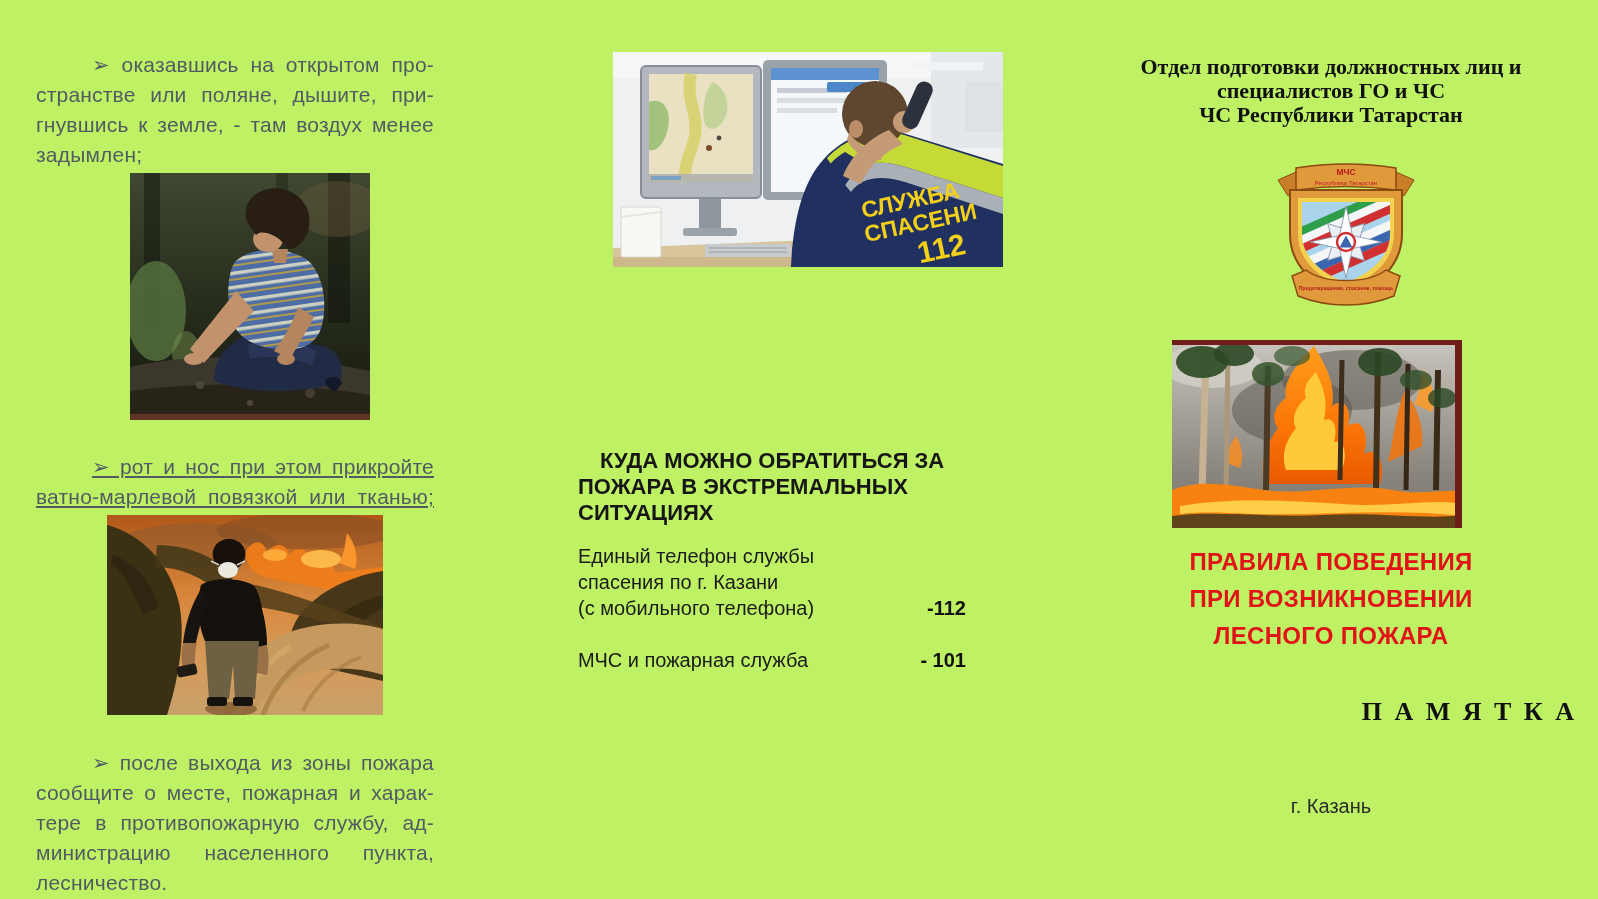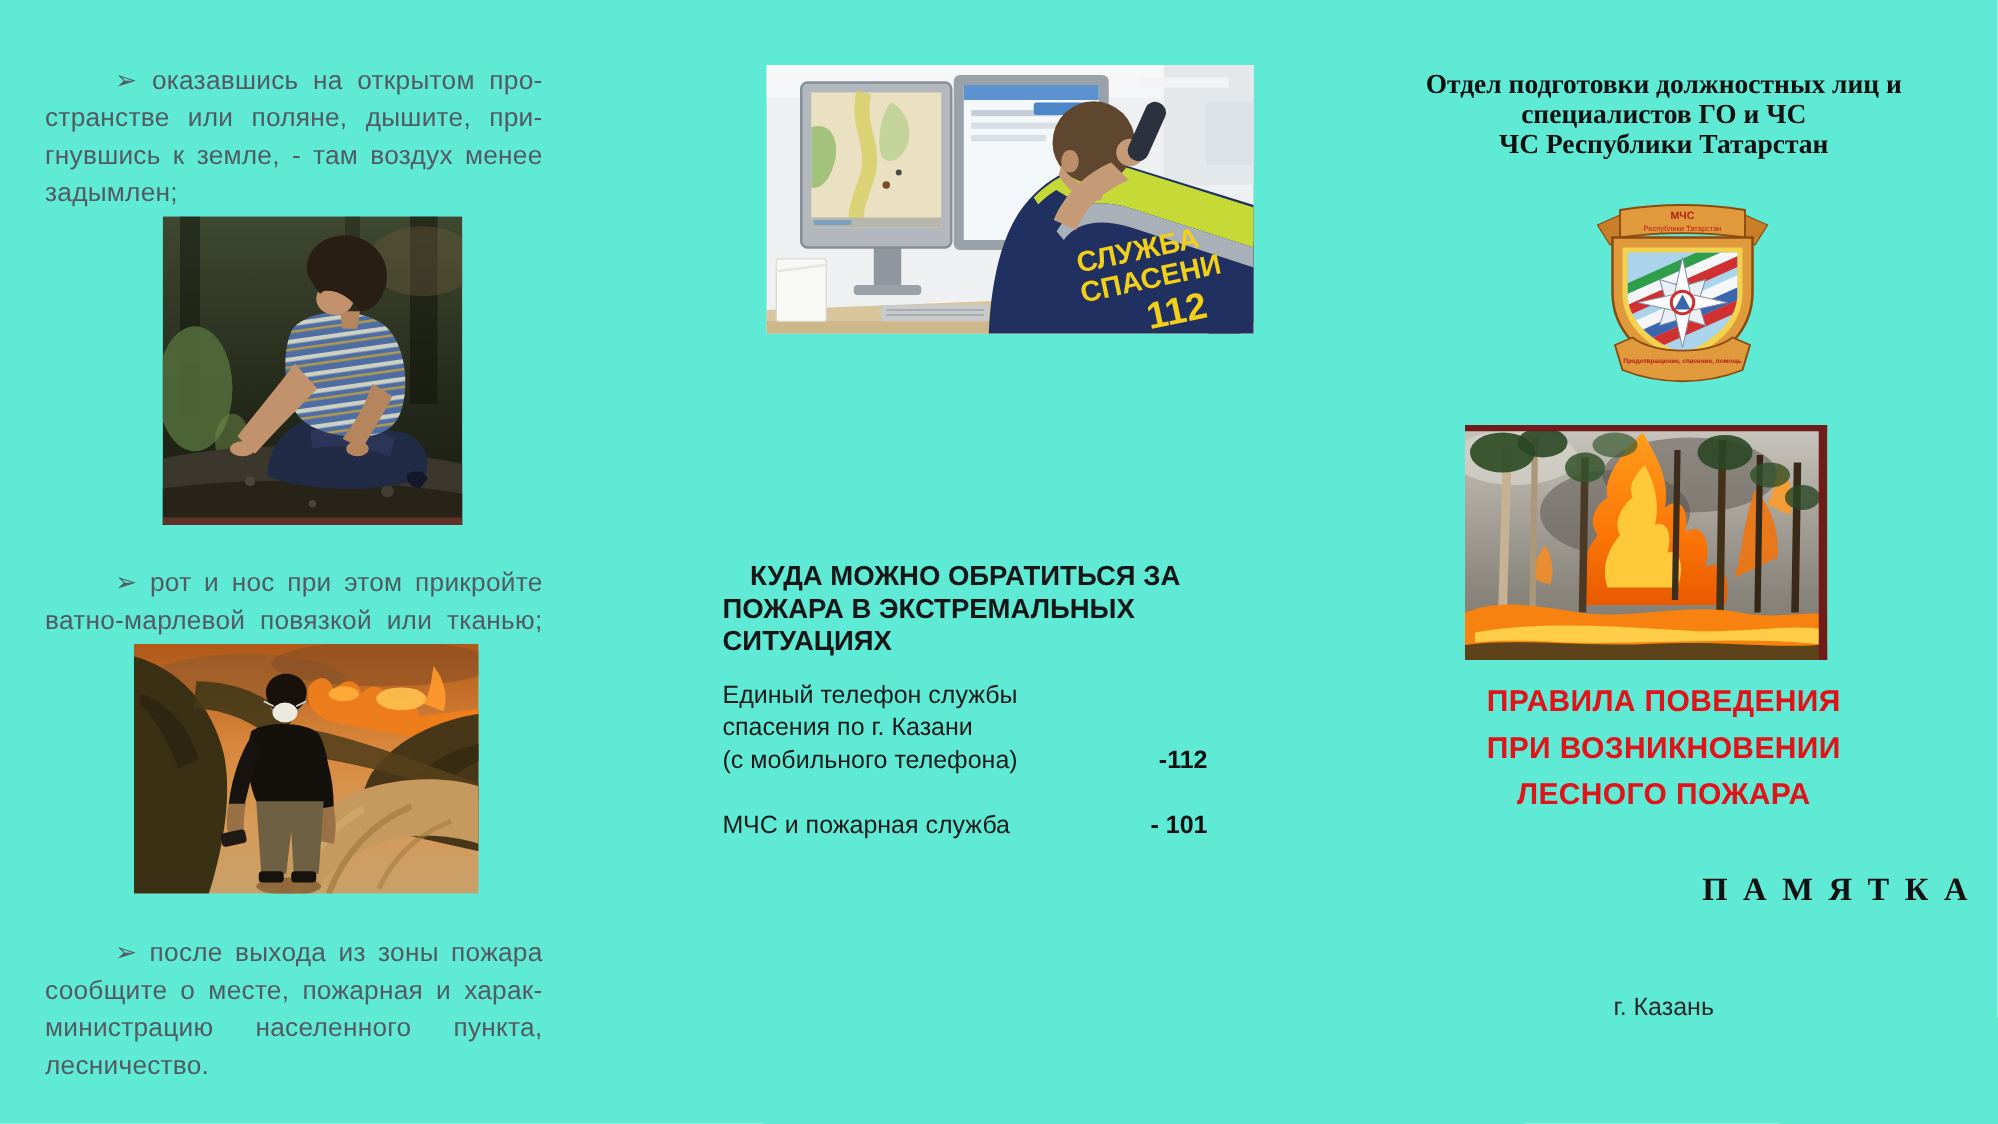--- a/index.html
+++ b/index.html
@@ -1,22 +1,22 @@
 <!DOCTYPE html>
 <html><head>
 <meta charset="utf-8">
 <style>
   html,body{margin:0;padding:0;}
-  .page{position:relative;width:1598px;height:899px;background:#5eead4;overflow:hidden;
+  .page{position:relative;width:1598px;height:899px;background:#bef264;overflow:hidden;
         font-family:"Liberation Sans",sans-serif;}
 
   
   .para{position:absolute;width:398px;color:#525b64;font-size:21px;line-height:30px;letter-spacing:0.2px;}
   .para .line.j{text-align:justify;text-align-last:justify;}
-  .para.justify-all .line{text-align:justify;text-align-last:justify;}
+  .para.justify-all .line{text-align:justify;text-align-last:justify;text-decoration:underline;}
   .para .line:first-child{text-indent:56px;}
   #p1{left:36px;top:50px;}
   #p2{left:36px;top:452px;}
   #p3{left:36px;top:748px;}
 
   
   .photo{position:absolute;overflow:hidden;}
   .photo svg{display:block;width:100%;height:100%;}
   #photo-boy{left:130px;top:173px;width:240px;height:247px;}
   #photo-man{left:107px;top:515px;width:276px;height:200px;}
@@ -143,20 +143,21 @@
         <path d="M160 130 C162 142 162 152 160 160 L149 158 C150 148 149 138 149 132 Z" fill="#9a7046"></path>
         <path d="M98 126 L152 126 L148 184 L128 184 L126 150 L122 184 L102 184 Z" fill="#6e6143"></path>
         <rect x="100" y="182" width="20" height="9" rx="3" fill="#16120e"></rect>
         <rect x="126" y="182" width="20" height="9" rx="3" fill="#16120e"></rect>
       </svg>
     </div>
 
     <div class="para" id="p3">
         <div class="line j">➢ после выхода из зоны пожара</div>
         <div class="line j">сообщите о месте, пожарная и харак-</div>
+        <div class="line j">тере в противопожарную службу, ад-</div>
         <div class="line j">министрацию населенного пункта,</div>
         <div class="line">лесничество.</div>
       </div>
   </div>
 
   <div>
     <div class="photo" id="photo-dispatch">
       <svg viewBox="0 0 390 215" xmlns="http://www.w3.org/2000/svg">
         <rect width="390" height="215" fill="#eef0f2"></rect>
         <rect width="390" height="26" fill="#f6f7f8"></rect>

